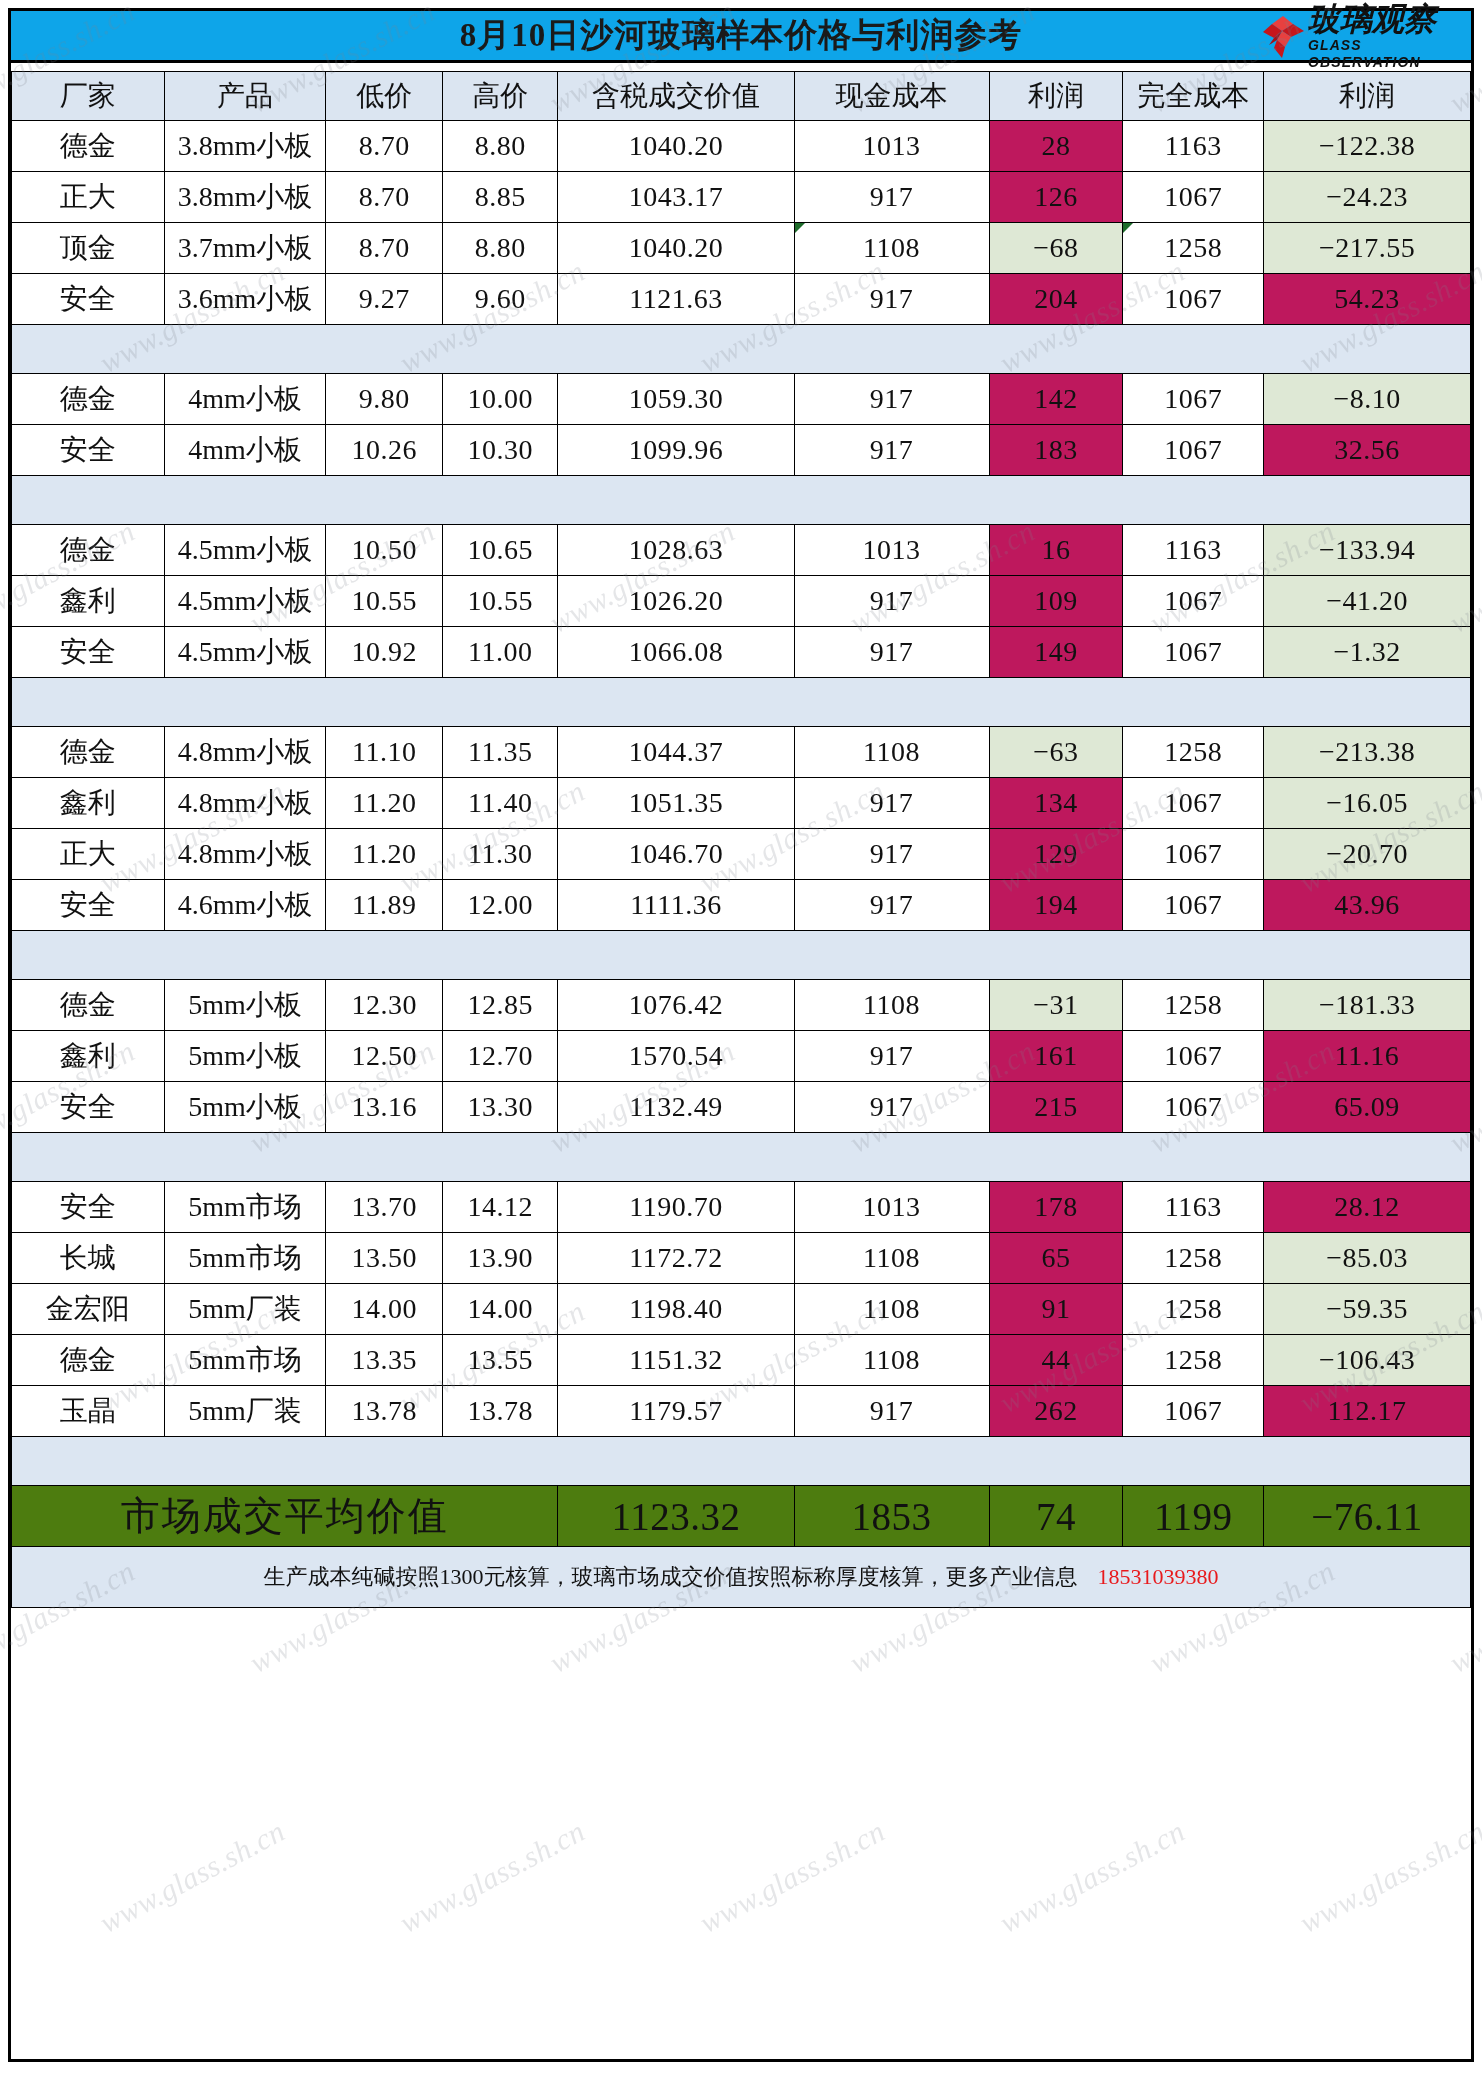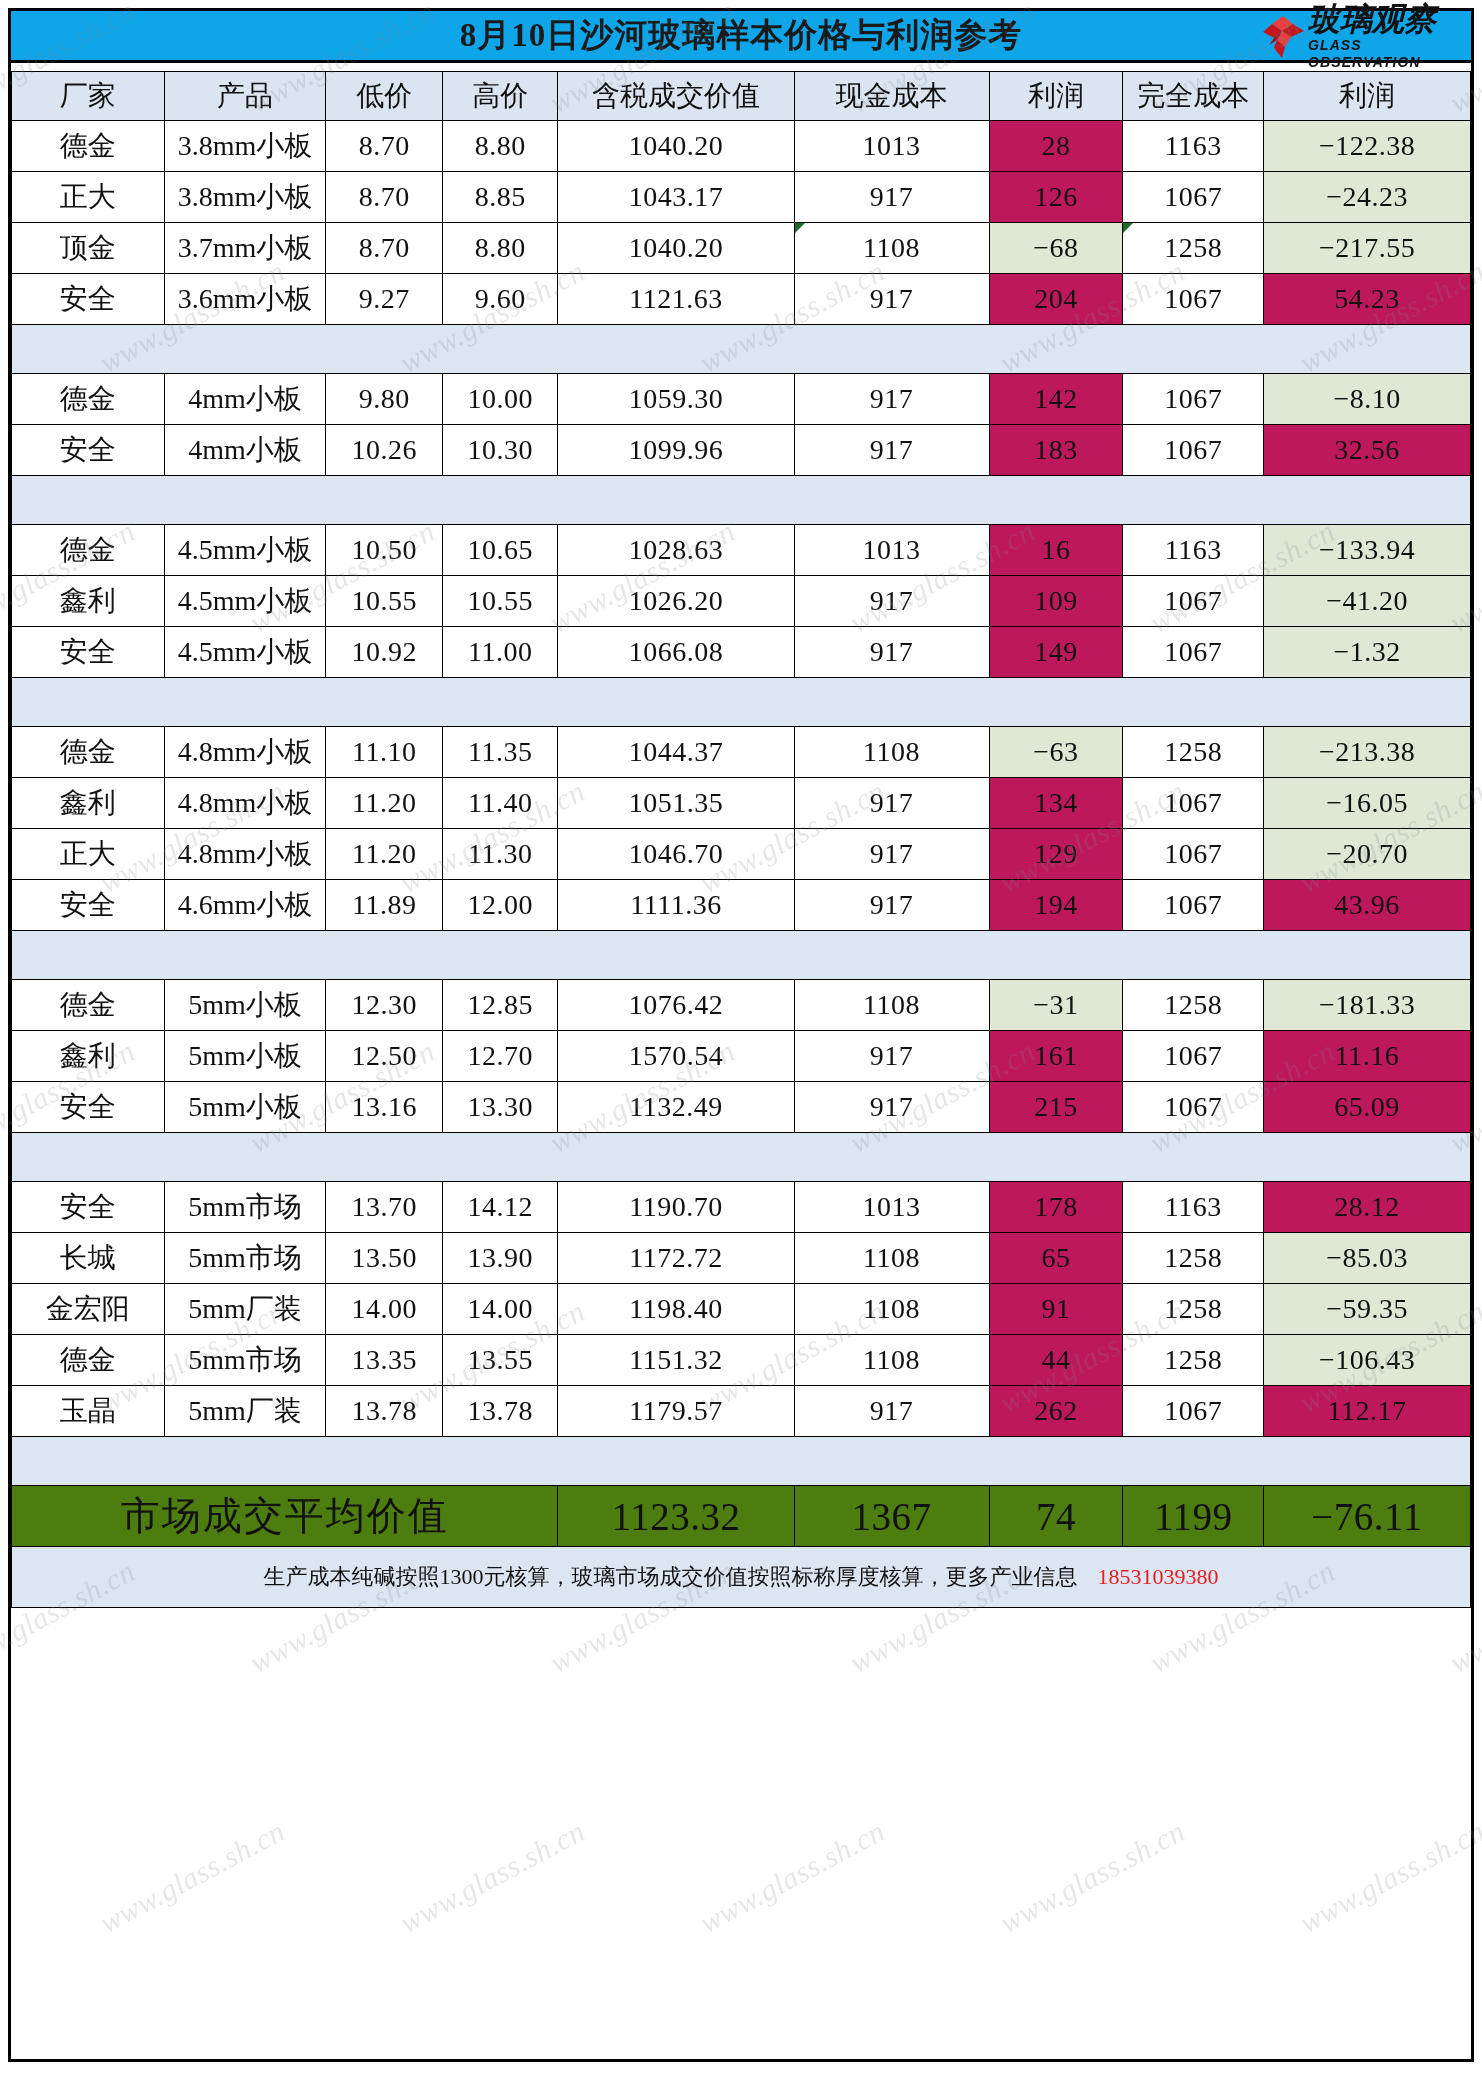--- a/index.html
+++ b/index.html
@@ -522,21 +522,21 @@
         <td class="num fill-pos">262</td>
         <td class="num">1067</td>
         <td class="num fill-pos">112.17</td>
       </tr>
       <tr class="spacer">
         <td colspan="9"></td>
       </tr>
       <tr class="summary">
         <td class="sum-label" colspan="4">市场成交平均价值</td>
         <td class="num">1123.32</td>
-        <td class="num">1367</td>
+        <td class="num">1853</td>
         <td class="num fill-pos">74</td>
         <td class="num">1199</td>
         <td class="num fill-neg">−76.11</td>
       </tr>
       <tr class="footer">
         <td colspan="9"><span>生产成本纯碱按照1300元核算，玻璃市场成交价值按照标称厚度核算，更多产业信息</span><span class="phone">18531039380</span></td>
       </tr>
     </tbody>
 </table>
 

